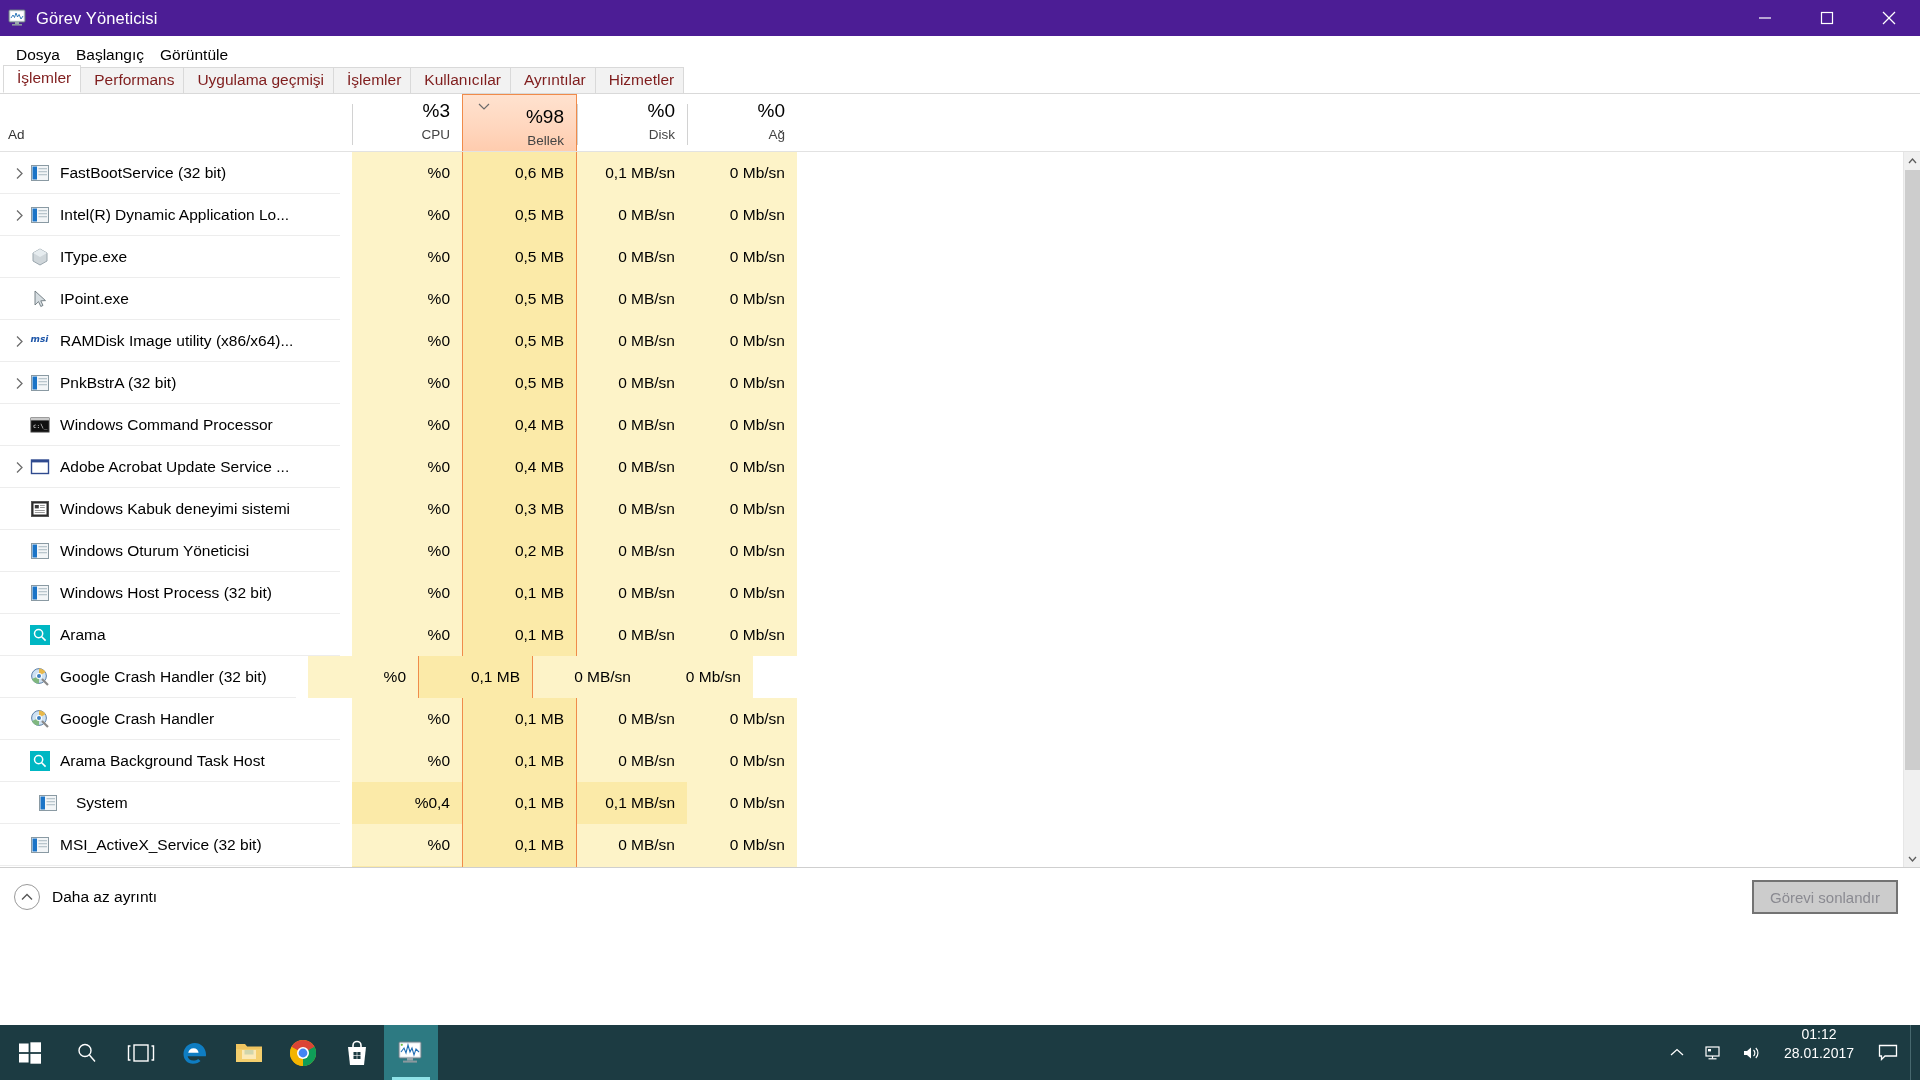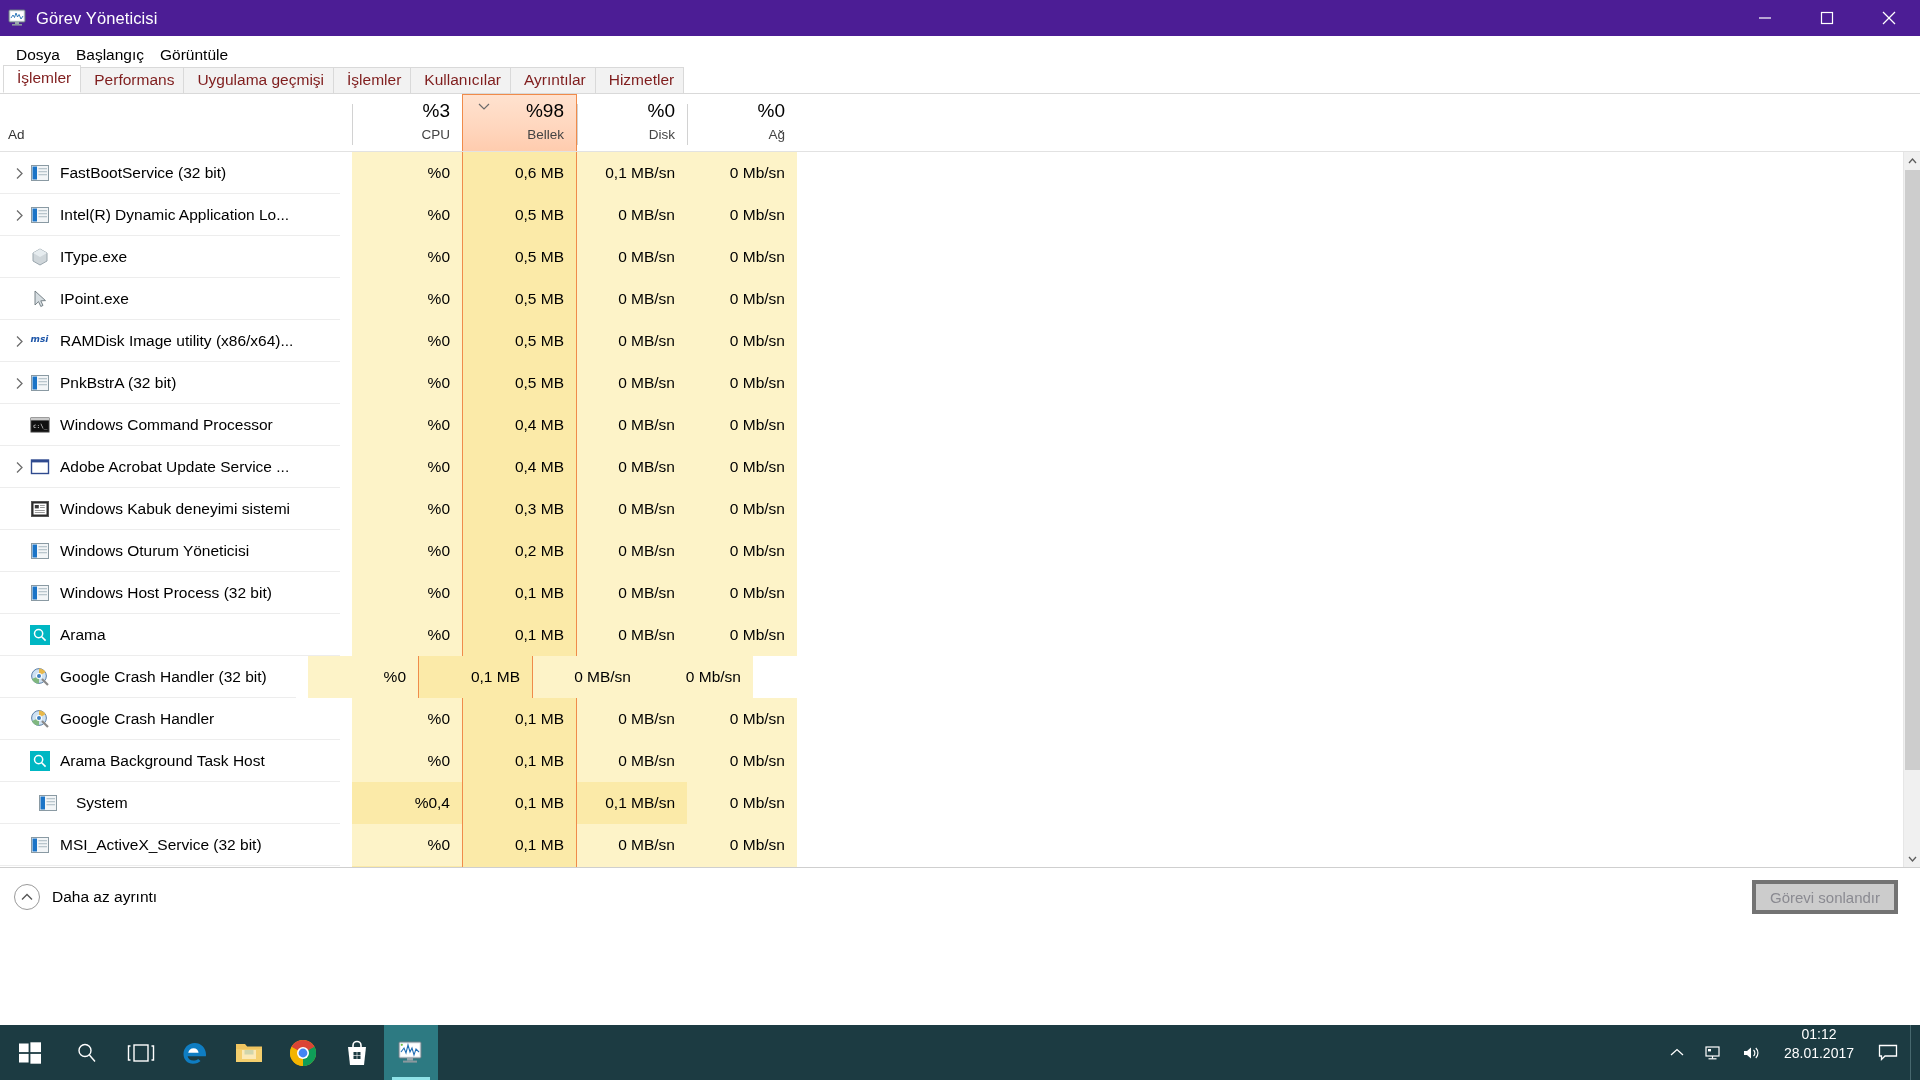--- a/index.html
+++ b/index.html
@@ -111,21 +111,21 @@
     text-align: right;
     padding-right: 12px;
     line-height: 18px;
   }
   .col.name-col .pct { visibility: hidden; }
   .col.name-col .lbl { text-align: left; padding-left: 8px; color: #333; }
   .col.sorted {
     background: linear-gradient(to bottom, #ffe2cf 0%, #ffd7bf 55%, #ffccae 100%);
     border: 1px solid #f08b4a;
     border-bottom: none;
-    padding-top: 3px;
+    padding-top: 9px;
   }
   .col .sortchev {
     position: absolute;
     left: 14px; top: 7px;
     width: 14px; height: 10px;
     color: #6b6b6b;
     font-size: 11px;
     line-height: 10px;
   }
   .colsep {
@@ -229,21 +229,21 @@
     display: flex; align-items: center; justify-content: center;
     color: #555; font-size: 11px;
     margin-right: 12px;
   }
   #statusbar .lessdet { font-size: 15.5px; color: #000; }
   #endtask {
     position: absolute;
     right: 22px; top: 12px;
     width: 146px; height: 34px;
     background: #cccccc;
-    border: 4px solid #737373;
+    border: 2px solid #737373;
     color: #8a8a91;
     font-size: 15px;
     display: flex; align-items: center; justify-content: center;
   }
 
   
   #taskbar {
     position: absolute;
     left: 0; bottom: 0;
     width: 1920px; height: 55px;

